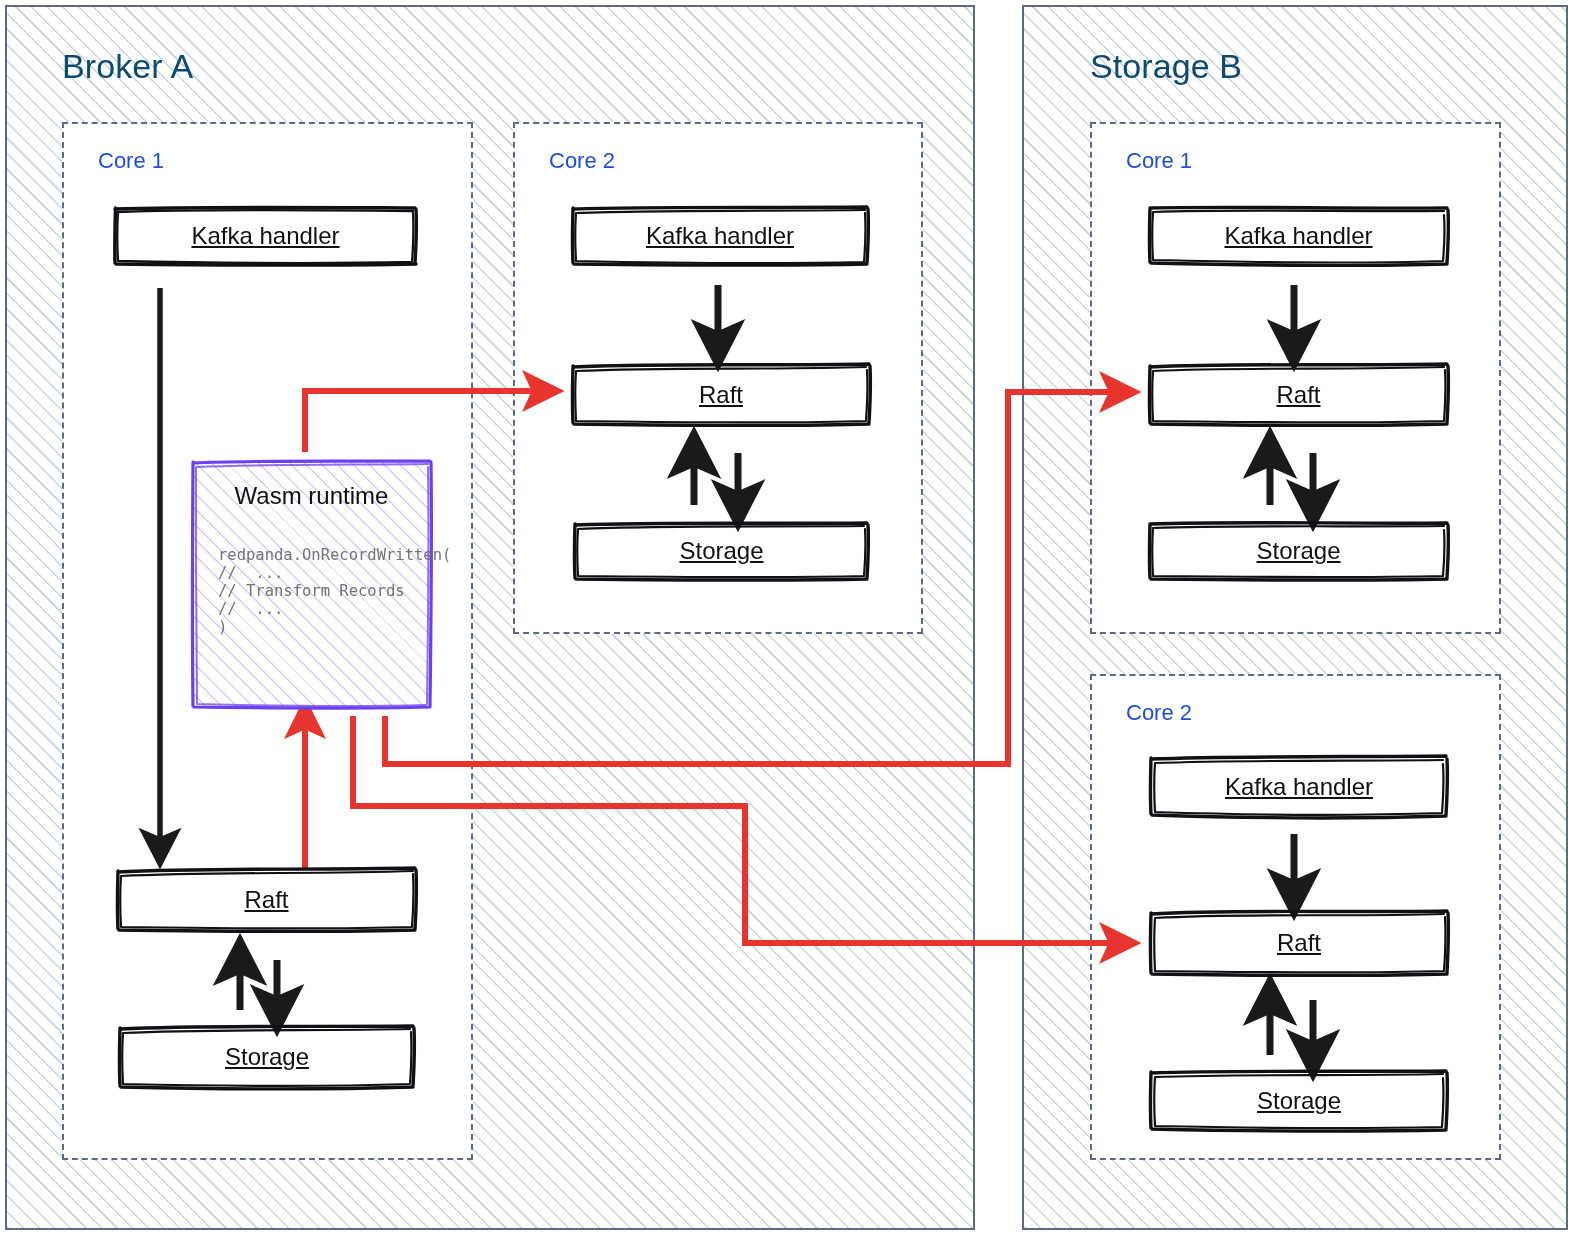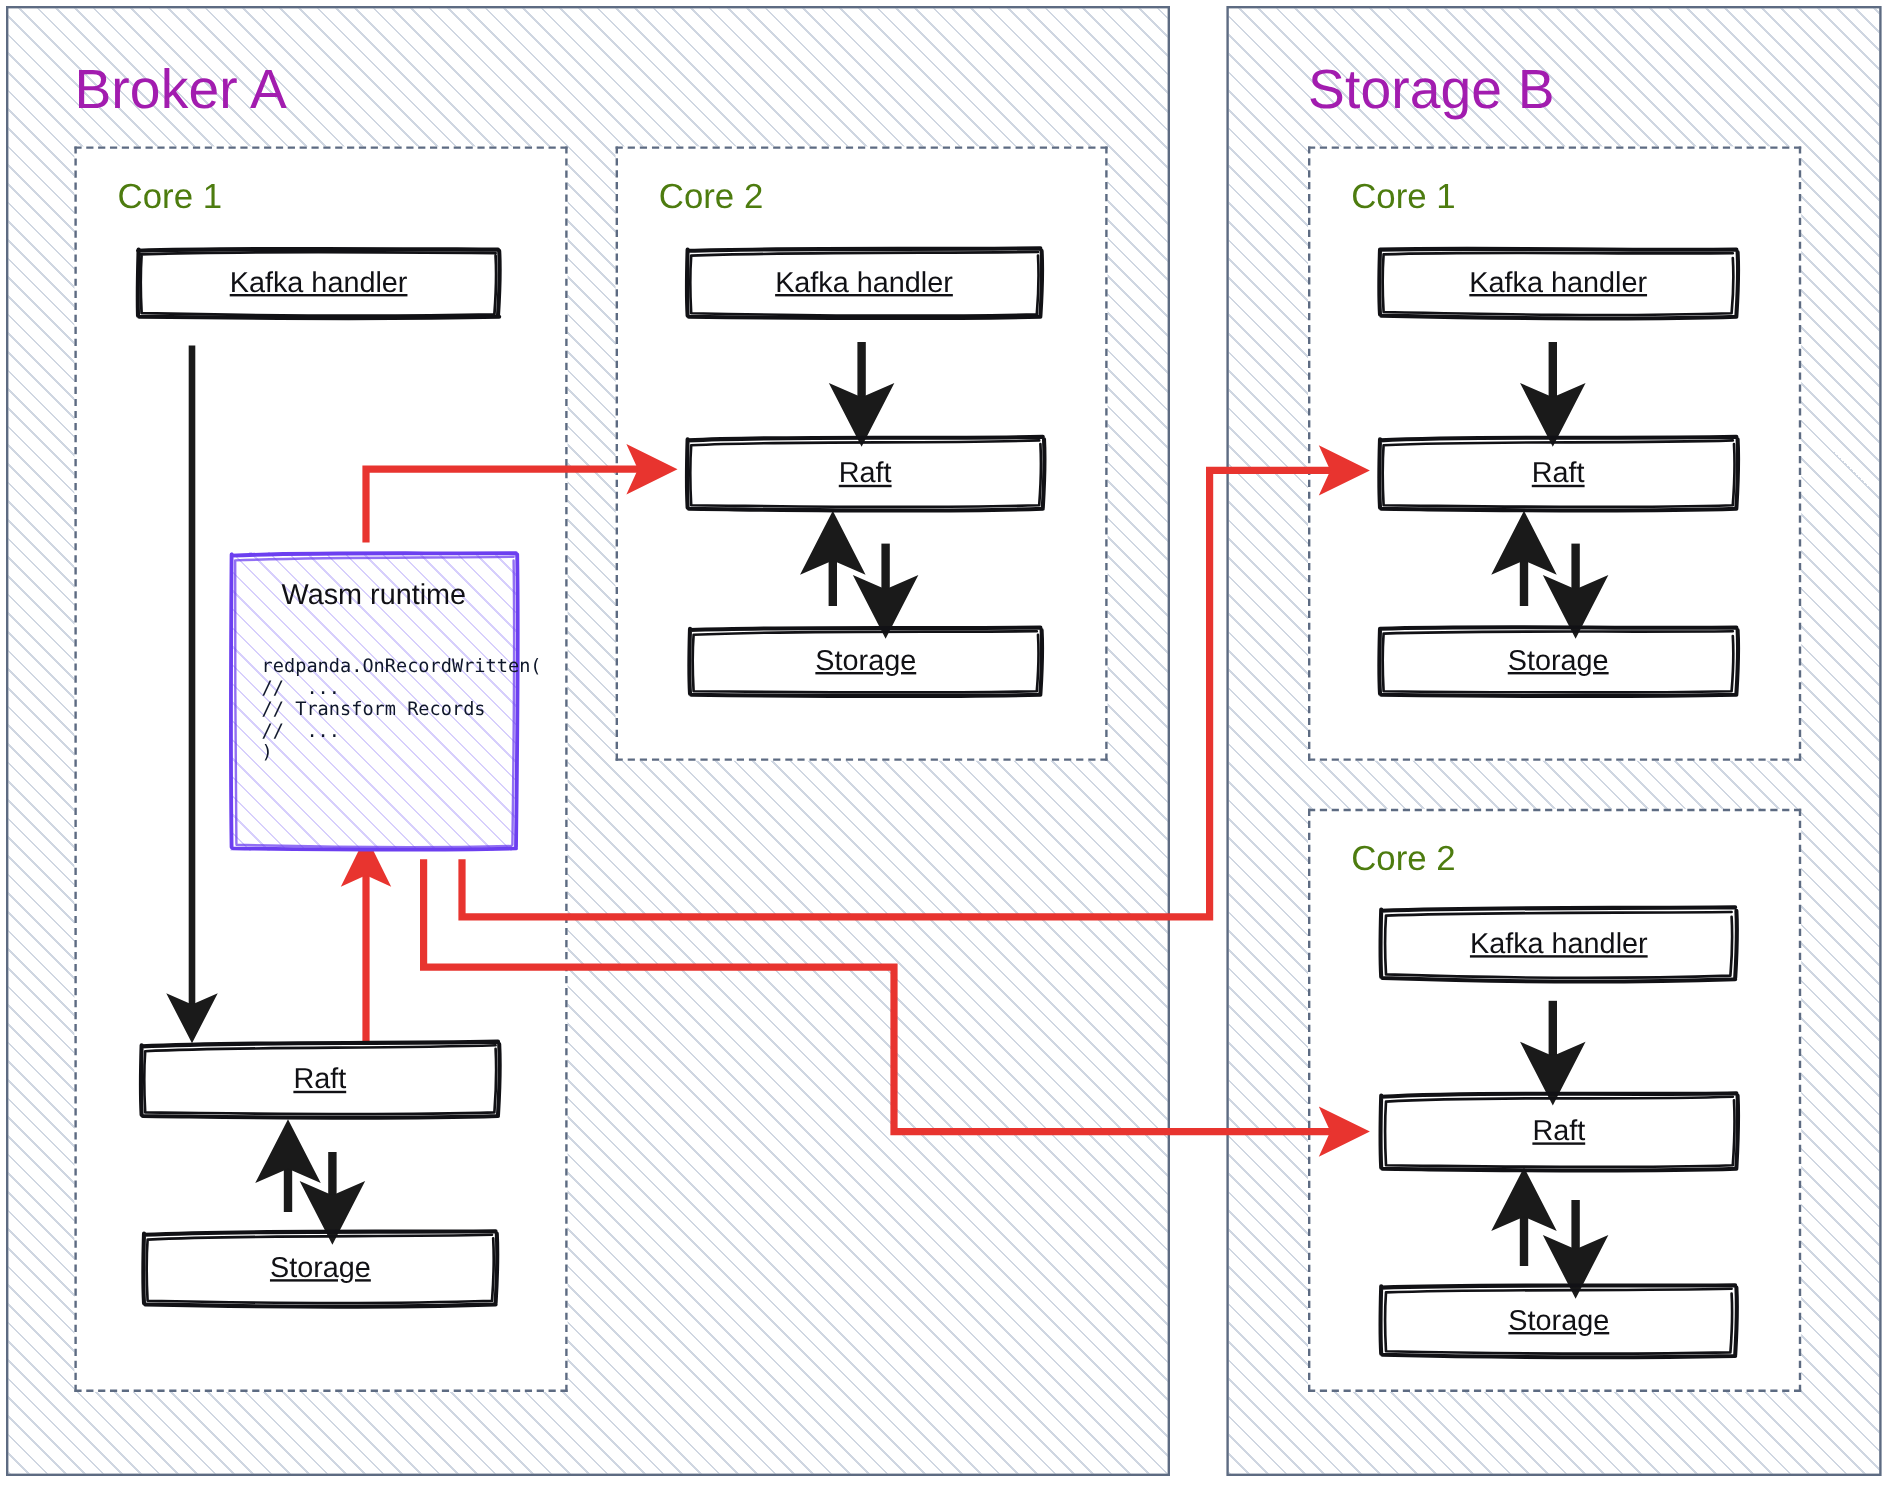--- a/index.html
+++ b/index.html
@@ -24,36 +24,36 @@
     background-image: repeating-linear-gradient(
       45deg,
       rgba(168,181,201,0.55) 0px,
       rgba(168,181,201,0.55) 1.6px,
       rgba(255,255,255,0) 1.6px,
       rgba(255,255,255,0) 11px
     );
   }
   .broker-label {
     position: absolute;
-    font-size: 46px;
-    color: #a21caf;
+    font-size: 34px;
+    color: #0c4a6e;
     white-space: nowrap;
     letter-spacing: 0.1px;
   }
   
   .core {
     position: absolute;
     box-sizing: border-box;
     border: 2.5px dashed #5d6b82;
     background: #ffffff;
   }
   .core-label {
     position: absolute;
-    font-size: 29px;
-    color: #4d7c0f;
+    font-size: 22px;
+    color: #1d4ed8;
     white-space: nowrap;
   }
   
   .hbox {
     position: absolute;
   }
   .hbox svg {
     position: absolute;
     left: 0;
     top: 0;
@@ -107,21 +107,21 @@
     font-size: 24px;
     color: #111115;
   }
   .wasm-code {
     position: absolute;
     left: 28px;
     top: 88px;
     font-family: "DejaVu Sans Mono", "Liberation Mono", monospace;
     font-size: 15.5px;
     line-height: 18px;
-    color: #0f172a;
+    color: #737373;
     white-space: pre;
   }
   
   .conn {
     position: absolute;
     left: 0;
     top: 0;
     width: 1573px;
     height: 1242px;
     overflow: visible;

